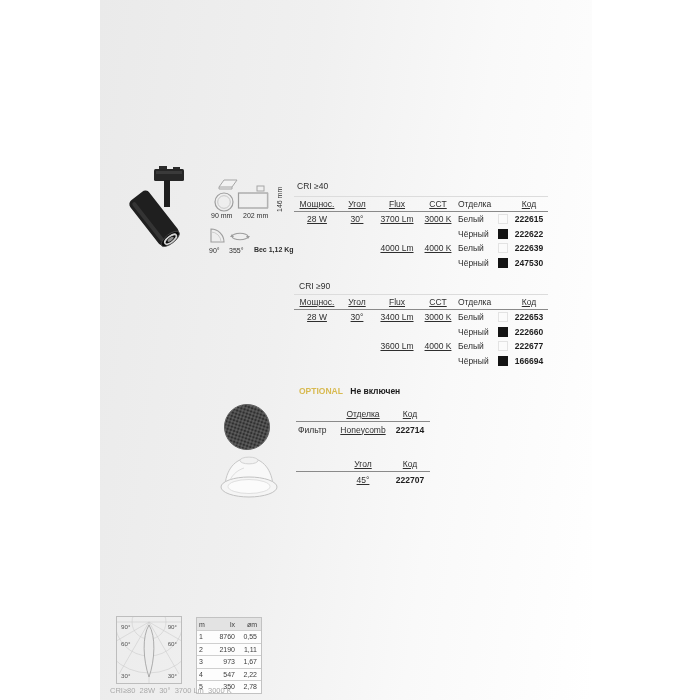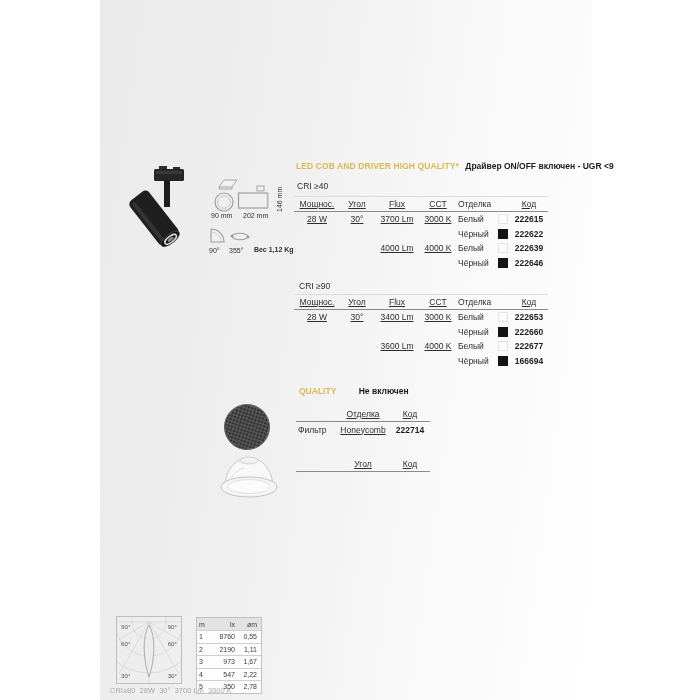--- a/index.html
+++ b/index.html
@@ -31,21 +31,21 @@
   .cc{text-align:center;text-decoration:underline;}
   .cl{text-align:left;padding-left:2px;}
   .code{font-weight:bold;text-align:center;color:#1d1d1d;}
   .swatch{width:8px;height:8px;justify-self:center;}
   [data-swatch="white"]{background:#fbfbfb;border:1px solid #e3e3e3;}
   [data-swatch="black"]{background:#141414;border:1px solid #141414;}
 
   
   .optional-line{position:absolute;left:199px;top:386px;font-size:8.5px;white-space:nowrap;}
   .optional-line .hl{color:#d8ba52;font-weight:bold;}
-  .optional-line .nt{color:#1b1b1b;font-weight:bold;margin-left:20px;}
+  .optional-line .nt{color:#1b1b1b;font-weight:bold;margin-left:5px;}
 
   
   .mini-table{position:absolute;width:134px;font-size:8.5px;color:#2e2e2e;}
   .mini-table .thead,.mini-table .trow{display:grid;grid-template-columns:40px 54px 40px;align-items:center;}
   .mini-table .thead{height:14px;border-bottom:1px solid #8a8a8a;}
   .mini-table .trow{height:15px;}
 
   .accessory{position:absolute;}
 
   
@@ -105,24 +105,20 @@
     <div class="lbl" style="left:5px;top:75px">90°</div>
     <svg style="left:25px;top:58px" width="22" height="13" viewBox="0 0 22 13">
       <ellipse cx="11" cy="6.5" rx="8" ry="3.2" fill="none" stroke="#9d9d9d" stroke-width="1.1"></ellipse>
       <path d="M3,4 L1,7 L5,7 Z" fill="#9d9d9d"></path>
       <path d="M19,9 L21,6 L17,6 Z" fill="#9d9d9d"></path>
     </svg>
     <div class="lbl" style="left:25px;top:75px">355°</div>
     <div class="lbl" style="left:50px;top:74px;font-weight:bold">Вес 1,12 Kg</div>
   </div>
 
-  <div class="note">
-    <span class="hl">LED COB AND DRIVER HIGH QUALITY*</span>
-    <span class="nt">Драйвер ON/OFF включен - UGR &lt;9</span>
-  </div>
 
   <div class="cri-label" style="left:197px;top:181px">CRI ≥40</div>
   <div class="spec-table" style="left:194px;top:196px">
     <div class="thead">
       <span class="cc">Мощнос.</span>
       <span class="cc">Угол</span>
       <span class="cc">Flux</span>
       <span class="cc">CCT</span>
       <span class="cl">Отделка</span>
       <span></span>
@@ -155,21 +151,21 @@
       <span class="swatch" data-swatch="white"></span>
       <span class="code">222639</span>
     </div>
     <div class="trow">
       <span class="cc"></span>
       <span class="cc"></span>
       <span class="cc"></span>
       <span class="cc"></span>
       <span class="cl">Чёрный</span>
       <span class="swatch" data-swatch="black"></span>
-      <span class="code">222646</span>
+      <span class="code">247530</span>
     </div>
   </div>
 
   <div class="cri-label" style="left:199px;top:281px">CRI ≥90</div>
   <div class="spec-table" style="left:194px;top:294px">
     <div class="thead">
       <span class="cc">Мощнос.</span>
       <span class="cc">Угол</span>
       <span class="cc">Flux</span>
       <span class="cc">CCT</span>
@@ -209,21 +205,21 @@
       <span class="cc"></span>
       <span class="cc"></span>
       <span class="cc"></span>
       <span class="cl">Чёрный</span>
       <span class="swatch" data-swatch="black"></span>
       <span class="code">166694</span>
     </div>
   </div>
 
   <div class="optional-line">
-    <span class="hl">QUALITY</span>
+    <span class="hl">OPTIONAL</span>
     <span class="nt">Не включен</span>
   </div>
 
   <div class="accessory" style="left:122px;top:402px">
     <svg width="50" height="50" viewBox="0 0 50 50">
       <defs>
         <pattern id="mesh" width="3.4" height="3.4" patternUnits="userSpaceOnUse" patternTransform="rotate(18)">
           <circle cx="1.7" cy="1.7" r="1" fill="none" stroke="#8f8f8f" stroke-width="0.55"></circle>
         </pattern>
       </defs>
@@ -253,20 +249,25 @@
       <ellipse cx="31" cy="36.5" rx="21" ry="7" fill="#fbfbfb" stroke="#d8d8d8" stroke-width="0.8"></ellipse>
       <path d="M12,30 C15,24 20,20 26,18" fill="none" stroke="#d5d5d5" stroke-width="0.8"></path>
     </svg>
   </div>
 
   <div class="mini-table" style="left:196px;top:457px">
     <div class="thead">
       <span></span>
       <span class="cc">Угол</span>
       <span class="cc">Код</span>
+    </div>
+    <div class="trow">
+      <span class="cl"></span>
+      <span class="cc">45°</span>
+      <span class="code">222707</span>
     </div>
   </div>
 
   <div class="polar">
     <svg width="66" height="68" viewBox="0 0 66 68">
       <defs>
           <clipPath id="box">
             <rect x="1" y="1" width="64" height="66"></rect>
           </clipPath>
         </defs>

